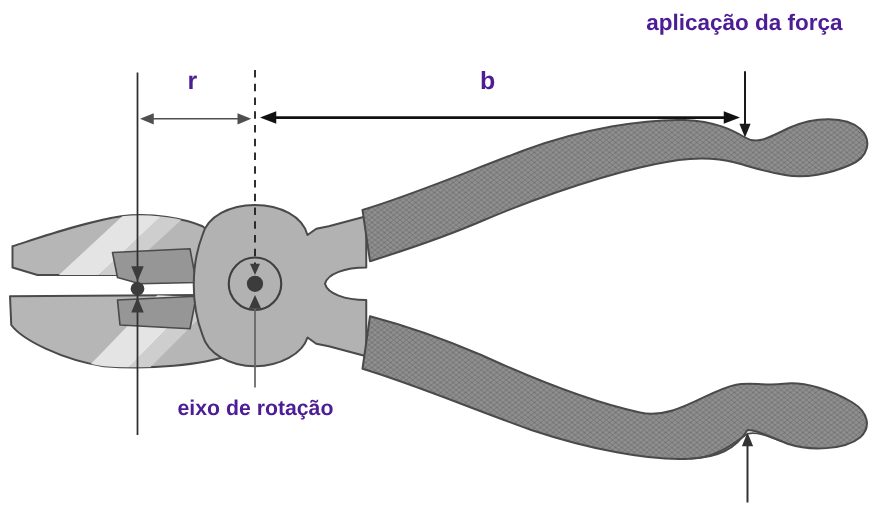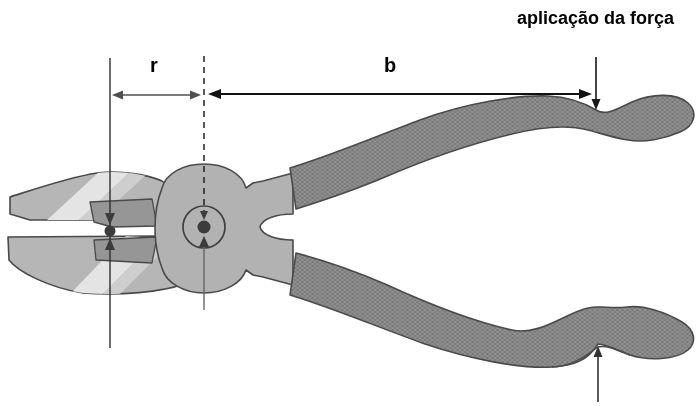--- a/index.html
+++ b/index.html
@@ -6,21 +6,21 @@
   .stage{
     position:relative;
     width:697px;height:406px;
     background:#ffffff;
     overflow:hidden;
     font-family:"Liberation Sans", sans-serif;
   }
   .stage svg{position:absolute;left:0;top:0;}
   .lbl{
     position:absolute;
-    color:#000000;
+    color:#4c1d95;
     font-weight:bold;
     white-space:nowrap;
     line-height:1;
   }
   .lbl-force{left:517px;top:9px;font-size:18px;}
   .lbl-r{left:150px;top:55px;font-size:20px;}
   .lbl-b{left:384px;top:55px;font-size:20px;}
   .lbl-axis{left:142px;top:318px;font-size:17px;}
   
   .ol{stroke:#4a4a4a;stroke-width:1.6;stroke-linejoin:round;}
@@ -147,13 +147,14 @@
         <polygon points="204,220 200,211 208,211"></polygon>
         <polygon points="204,236 199,247 209,247"></polygon>
       </g>
       <circle cx="204" cy="227" r="6.5" fill="#3c3c3c"></circle>
     </g>
   </svg>
 
   <div class="lbl lbl-force">aplicação da força</div>
   <div class="lbl lbl-r">r</div>
   <div class="lbl lbl-b">b</div>
+  <div class="lbl lbl-axis">eixo de rotação</div>
 </div>
 
 </body></html>

